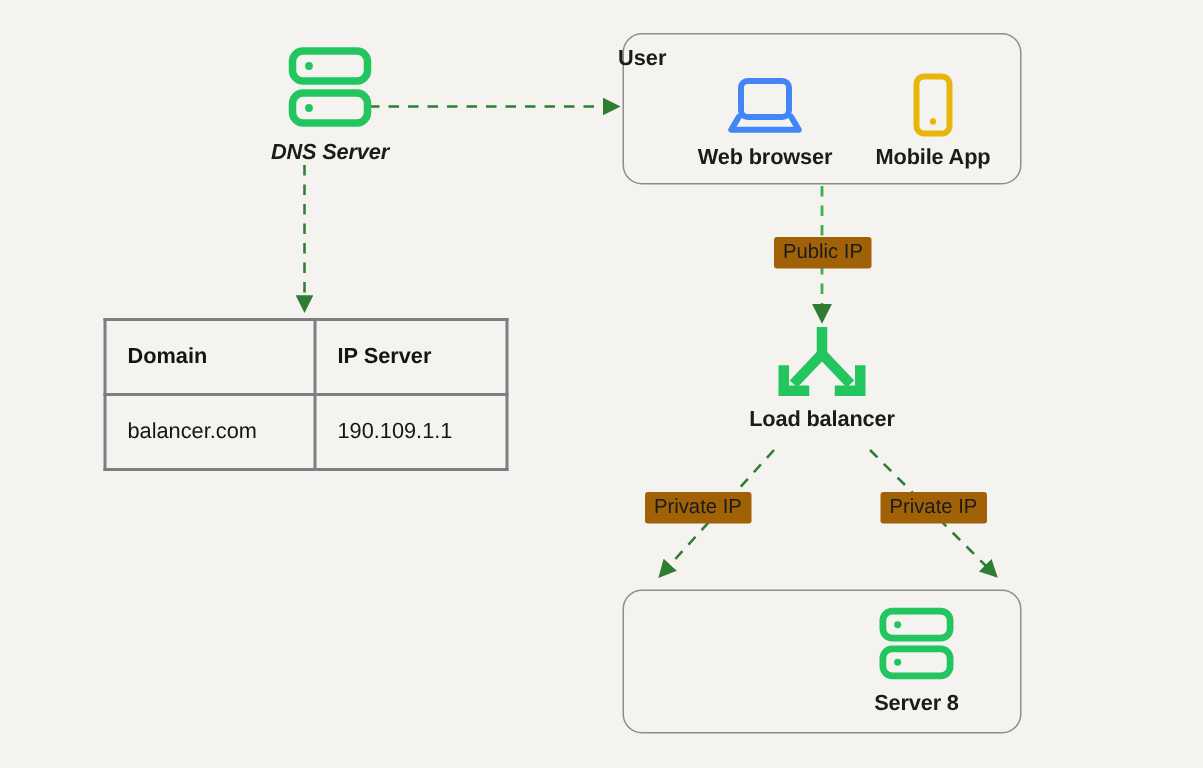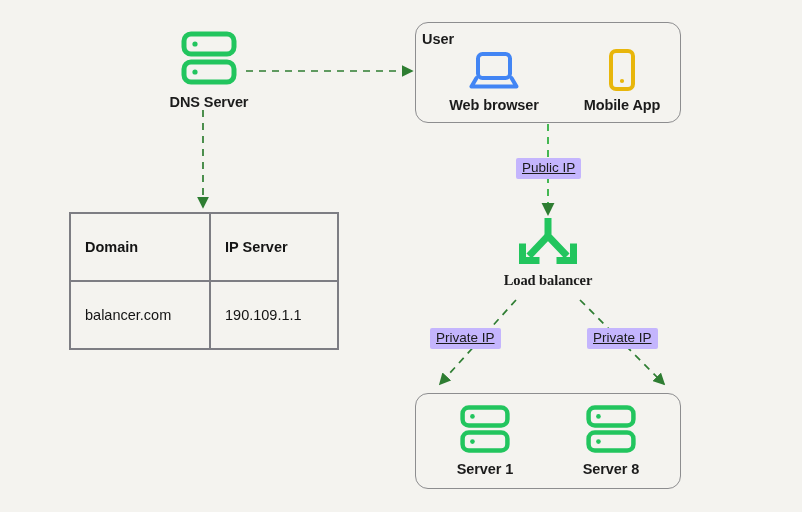--- a/index.html
+++ b/index.html
@@ -33,26 +33,25 @@
   .box-title {
     font-size: 14.5px;
     font-weight: 700;
     color: #1b1b1b;
     white-space: nowrap;
   }
   .edge-label {
     font-size: 13.5px;
     font-weight: 400;
     color: #1b1b1b;
-    background: #c4b5fd;
+    background: #a16207;
     padding: 3px 6px 4px 6px;
     border-radius: 2px;
     white-space: nowrap;
     line-height: 1;
-    text-decoration: underline;
   }
 
   
   .group-box {
     border: 1.6px solid #8d8d8f;
     border-radius: 13px;
     background: transparent;
     box-sizing: border-box;
   }
 
@@ -62,21 +61,21 @@
     background: transparent;
     table-layout: fixed;
   }
   .dns-table td, .dns-table th {
     border: 2px solid #7d7d83;
     box-sizing: border-box;
     padding: 0 14px;
     text-align: left;
     font-size: 14.5px;
     color: #141414;
-    height: 68px;
+    height: 50px;
     vertical-align: middle;
   }
   .dns-table th { font-weight: 700; }
   .dns-table td { font-weight: 400; }
 
   
   #edges {
     position: absolute;
     left: 0; top: 0;
     width: 802px; height: 512px;
@@ -114,21 +113,21 @@
 
     <g>
       <line x1="516" y1="300" x2="440" y2="384" stroke="#2E7D32" stroke-width="1.7" stroke-dasharray="7,6" marker-end="url(#arrow-end)"></line>
     </g>
 
     <g>
       <line x1="580" y1="300" x2="664" y2="384" stroke="#2E7D32" stroke-width="1.7" stroke-dasharray="7,6" marker-end="url(#arrow-end)"></line>
     </g>
   </svg>
 
-  <div class="abs" style="left:149px; top:30px; width:120px;">
+  <div class="abs" style="left:160px; top:30px; width:120px;font-style:italic;">
     <div class="icon-wrap" style="width:120px; height:56px; display:flex; align-items:center; justify-content:center;">
       <svg width="58" height="54" viewBox="0 0 58 54" xmlns="http://www.w3.org/2000/svg">
         <rect x="4" y="3" width="50" height="20" rx="7" ry="7" fill="none" stroke="#22C55E" stroke-width="5"></rect>
         <circle cx="15" cy="13" r="2.6" fill="#22C55E"></circle>
         <rect x="4" y="31" width="50" height="20" rx="7" ry="7" fill="none" stroke="#22C55E" stroke-width="5"></rect>
         <circle cx="15" cy="41" r="2.6" fill="#22C55E"></circle>
       </svg>
     </div>
     <div class="node-label" style="margin-top:8px;">DNS Server</div>
   </div>
@@ -147,23 +146,23 @@
     <tbody>
       <tr>
         <td>balancer.com</td>
         <td>190.109.1.1</td>
       </tr>
     </tbody>
   </table>
 
   <div class="group-box abs" style="left:415px; top:22px; width:266px; height:101px;"></div>
 
-  <div class="abs box-title" style="left:422px; top:31px;">User</div>
-
-  <div class="abs" style="left:440px; top:48px; width:108px; text-align:center;">
+  <div class="abs box-title" style="left:412px; top:31px;">User</div>
+
+  <div class="abs" style="left:456px; top:48px; width:108px; text-align:center;">
     <div class="icon-wrap" style="height:46px; display:flex; align-items:center; justify-content:center;">
       <svg width="52" height="44" viewBox="0 0 52 44" xmlns="http://www.w3.org/2000/svg">
         <rect x="10" y="5" width="32" height="24" rx="4.5" ry="4.5" fill="none" stroke="#4285F4" stroke-width="4"></rect>
         <path d="M8.5 29 L3.5 37.5 L48.5 37.5 L43.5 29" fill="none" stroke="#4285F4" stroke-width="4" stroke-linejoin="round" stroke-linecap="round"></path>
       </svg>
     </div>
     <div class="node-label" style="margin-top:3px;">Web browser</div>
   </div>
 
   <div class="abs" style="left:568px; top:48px; width:108px; text-align:center;">
@@ -180,40 +179,29 @@
 
   <div class="abs" style="left:468px; top:216px; width:160px;">
     <div class="icon-wrap" style="width:160px; height:50px; display:flex; align-items:center; justify-content:center;">
       <svg width="66" height="50" viewBox="0 0 66 50" xmlns="http://www.w3.org/2000/svg">
         <path d="M33 2 L33 20 L52 40" fill="none" stroke="#22C55E" stroke-width="7" stroke-linecap="butt" stroke-linejoin="miter"></path>
         <path d="M33 20 L14 40" fill="none" stroke="#22C55E" stroke-width="7" stroke-linecap="butt" stroke-linejoin="miter"></path>
         <path d="M7.5 27.5 L7.5 44.5 L24.5 44.5" fill="none" stroke="#22C55E" stroke-width="7" stroke-linecap="butt"></path>
         <path d="M58.5 27.5 L58.5 44.5 L41.5 44.5" fill="none" stroke="#22C55E" stroke-width="7" stroke-linecap="butt"></path>
       </svg>
     </div>
-    <div class="node-label" style="margin-top:6px;font-family:Liberation Serif, serif;">Load balancer</div>
+    <div class="node-label" style="margin-top:6px;">Load balancer</div>
   </div>
 
   <div class="abs edge-label" style="left:430px; top:328px;">Private IP</div>
 
   <div class="abs edge-label" style="left:587px; top:328px;">Private IP</div>
 
   <div class="group-box abs" style="left:415px; top:393px; width:266px; height:96px;"></div>
 
-  <div class="abs" style="left:430px; top:402px; width:110px; text-align:center;">
-    <div class="icon-wrap" style="height:54px; display:flex; align-items:center; justify-content:center;">
-      <svg width="52" height="52" viewBox="0 0 58 54" xmlns="http://www.w3.org/2000/svg">
-        <rect x="4" y="3" width="50" height="20" rx="7" ry="7" fill="none" stroke="#22C55E" stroke-width="5"></rect>
-        <circle cx="15" cy="13" r="2.6" fill="#22C55E"></circle>
-        <rect x="4" y="31" width="50" height="20" rx="7" ry="7" fill="none" stroke="#22C55E" stroke-width="5"></rect>
-        <circle cx="15" cy="41" r="2.6" fill="#22C55E"></circle>
-      </svg>
-    </div>
-    <div class="node-label" style="margin-top:5px;">Server 1</div>
-  </div>
 
   <div class="abs" style="left:556px; top:402px; width:110px; text-align:center;">
     <div class="icon-wrap" style="height:54px; display:flex; align-items:center; justify-content:center;">
       <svg width="52" height="52" viewBox="0 0 58 54" xmlns="http://www.w3.org/2000/svg">
         <rect x="4" y="3" width="50" height="20" rx="7" ry="7" fill="none" stroke="#22C55E" stroke-width="5"></rect>
         <circle cx="15" cy="13" r="2.6" fill="#22C55E"></circle>
         <rect x="4" y="31" width="50" height="20" rx="7" ry="7" fill="none" stroke="#22C55E" stroke-width="5"></rect>
         <circle cx="15" cy="41" r="2.6" fill="#22C55E"></circle>
       </svg>
     </div>

